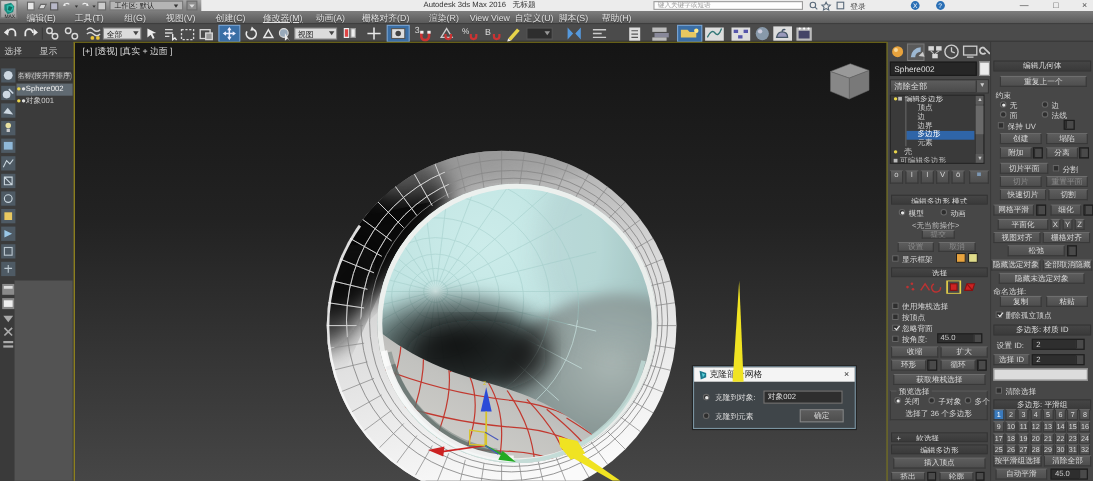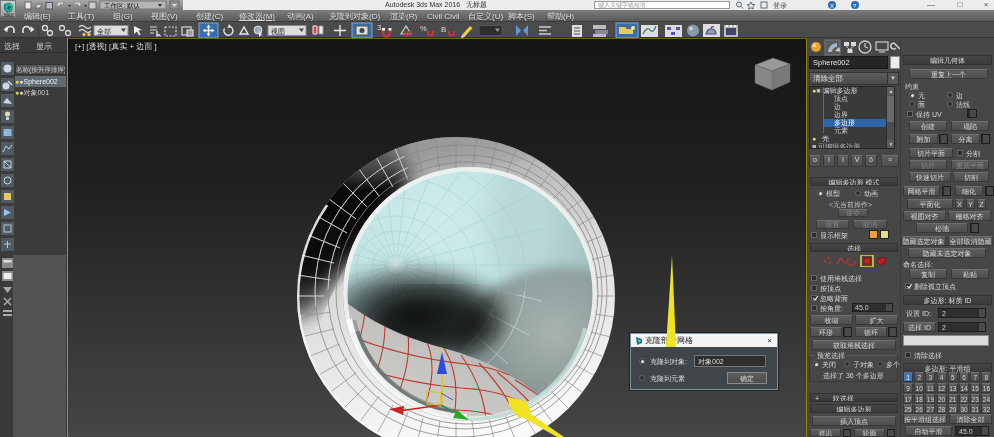--- a/index.html
+++ b/index.html
@@ -50,23 +50,23 @@
   <div class="abs winbtn" style="left:955px;">□</div>
   <div class="abs winbtn" style="left:981px;">×</div>
   <div class="abs" id="menubar">
     <span class="menuitem" style="left:24px;">编辑(E)</span>
     <span class="menuitem" style="left:68px;">工具(T)</span>
     <span class="menuitem" style="left:113px;">组(G)</span>
     <span class="menuitem" style="left:151px;">视图(V)</span>
     <span class="menuitem" style="left:196px;">创建(C)</span>
     <span class="menuitem" style="left:239px;text-decoration:underline;">修改器(M)</span>
     <span class="menuitem" style="left:287px;">动画(A)</span>
-    <span class="menuitem" style="left:329px;">克隆到对象(D)</span>
+    <span class="menuitem" style="left:329px;">栅格对齐(D)</span>
     <span class="menuitem" style="left:390px;">渲染(R)</span>
-    <span class="menuitem" style="left:427px;">Civil Civil</span>
+    <span class="menuitem" style="left:427px;">View View</span>
     <span class="menuitem" style="left:468px;">自定义(U)</span>
     <span class="menuitem" style="left:508px;">脚本(S)</span>
     <span class="menuitem" style="left:547px;">帮助(H)</span>
   </div>
   <div class="abs" id="logo">
     <svg width="16" height="17" style="position:absolute;left:0;top:0;">
       <path d="M3 3 L9 1.5 L12 5 L11 10 L6 12 L3 8 Z" fill="#1a8a7e"></path>
       <path d="M5 4 L10 3 L11.3 6.5 L9 10 L5.5 9.5 Z" fill="#30c0ae"></path>
       <path d="M7 4.5 L10.5 5.5 L8.5 9 L6 8 Z" fill="#0d6e62"></path>
       <text x="3" y="15.5" font-size="4.5" fill="#222" font-family="Liberation Sans">MAX</text>

